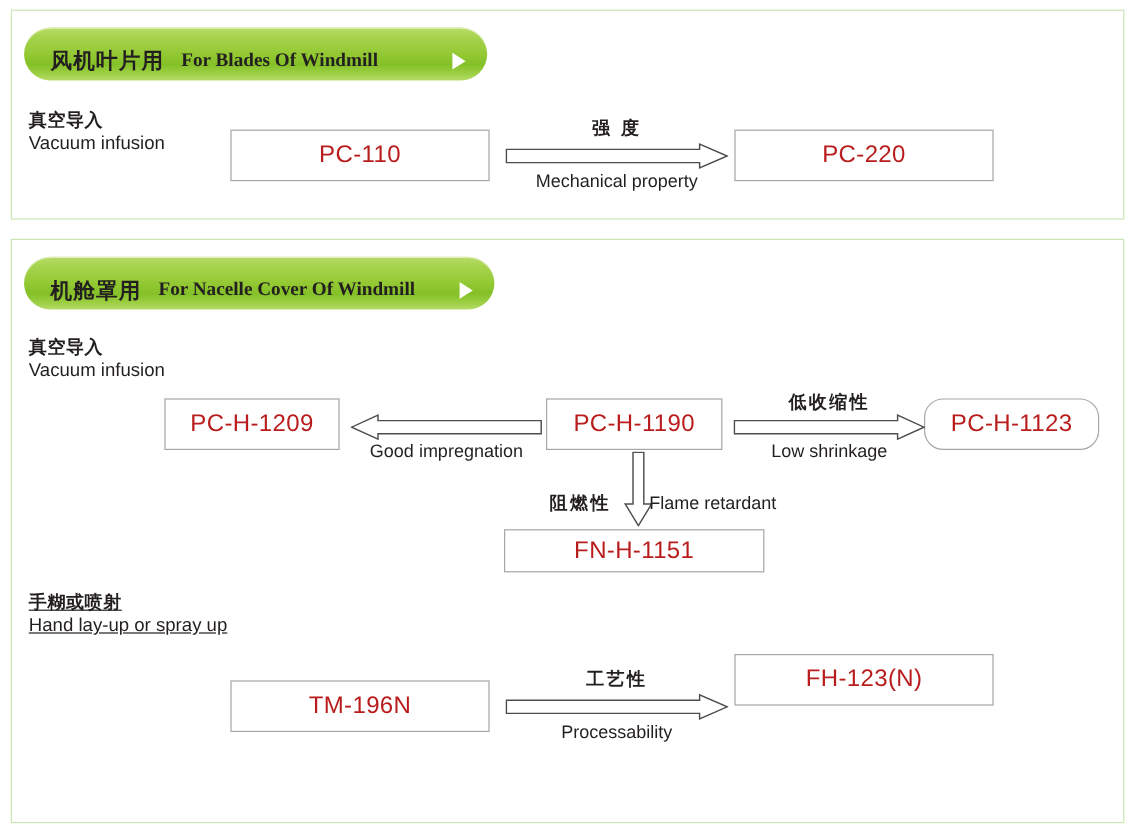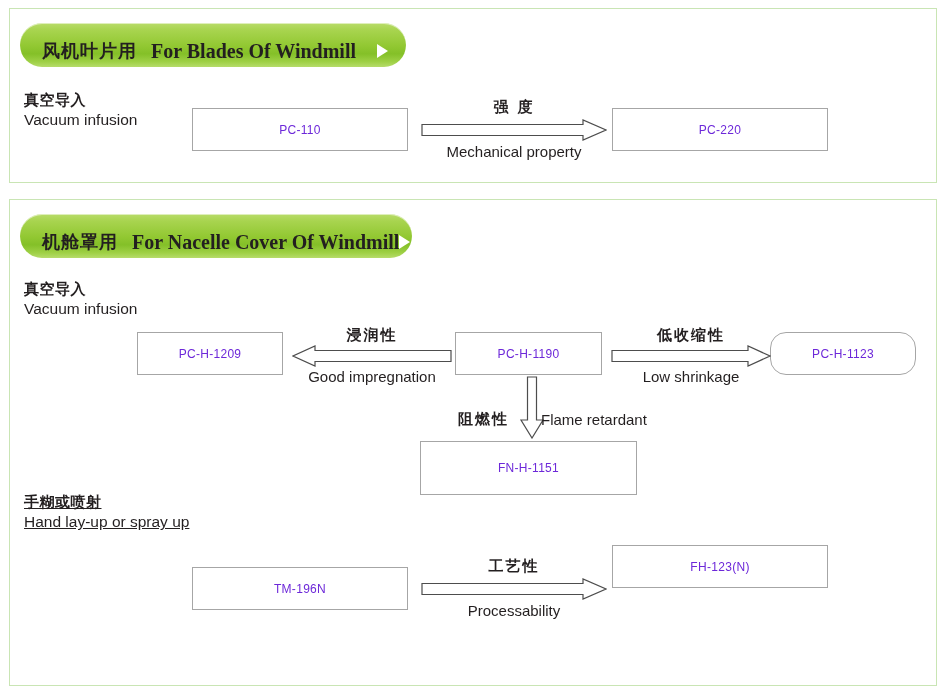--- a/index.html
+++ b/index.html
@@ -57,21 +57,21 @@
   .pill-cn {
     font-family: "DejaVu Sans", sans-serif;
     font-size: 18px;
     font-weight: 700;
     color: #231f20;
     letter-spacing: 1px;
     white-space: nowrap;
   }
   .pill-en {
     font-family: "Liberation Serif", "DejaVu Serif", serif;
-    font-size: 20px;
+    font-size: 16px;
     font-weight: 700;
     color: #231f20;
     white-space: nowrap;
     margin-left: 14px;
   }
   .pill-arrow {
     margin-left: auto;
     margin-right: 12px;
     width: 0; height: 0;
     border-left: 11px solid #ffffff;
@@ -101,22 +101,22 @@
 
   
   .box {
     position: absolute;
     border: 1px solid #a6a6a6;
     background: #ffffff;
     display: flex;
     align-items: center;
     justify-content: center;
     font-family: "Liberation Sans", sans-serif;
-    font-size: 12px;
-    color: #6d28d9;
+    font-size: 20px;
+    color: #b91c1c;
     letter-spacing: .3px;
     box-sizing: border-box;
   }
 
   
   .arrow-h {
     position: absolute;
   }
   .arrow-h svg { display: block; }
   .arrow-v { position: absolute; }
@@ -195,23 +195,20 @@
       <div class="proc-cn">真空导入</div>
       <div class="proc-en">Vacuum infusion</div>
     </div>
 
     <div class="box" style="left:127px; top:132px; width:146px; height:43px;">PC-H-1209</div>
 
     <div class="box" style="left:445px; top:132px; width:147px; height:43px;">PC-H-1190</div>
 
     <div class="box" style="left:760px; top:132px; width:146px; height:43px;border-radius:16px;">PC-H-1123</div>
 
-    <div class="arrow-cap" style="left:283px; top:126px; width:158px;">
-      <div class="cap-cn">浸润性</div>
-    </div>
 
     <div class="arrow-h" style="left:282px; top:145px;">
       <svg width="160" height="22" viewBox="0 0 160 22">
         <path d="M159 5.5 L23 5.5 L23 1 L1 11 L23 21 L23 16.5 L159 16.5 Z" fill="#ffffff" stroke="#4d4d4d" stroke-width="1.2" stroke-linejoin="miter"></path>
       </svg>
     </div>
 
     <div class="arrow-cap" style="left:278px; top:168px; width:168px;">
       <div class="cap-en">Good impregnation</div>
     </div>
@@ -237,21 +234,21 @@
     </div>
 
     <div class="cap-side" style="left:448px; top:210px;">
       <span class="cap-cn">阻燃性</span>
     </div>
 
     <div class="cap-side" style="left:531px; top:211px;">
       <span class="cap-en">Flame retardant</span>
     </div>
 
-    <div class="box" style="left:410px; top:241px; width:217px; height:54px;">FN-H-1151</div>
+    <div class="box" style="left:410px; top:241px; width:217px; height:36px;">FN-H-1151</div>
 
     <div class="proc-label" style="left:14px; top:293px;text-decoration:underline;">
       <div class="proc-cn">手糊或喷射</div>
       <div class="proc-en">Hand lay-up or spray up</div>
     </div>
 
     <div class="box" style="left:182px; top:367px; width:216px; height:43px;">TM-196N</div>
 
     <div class="box" style="left:602px; top:345px; width:216px; height:43px;">FH-123(N)</div>
 

